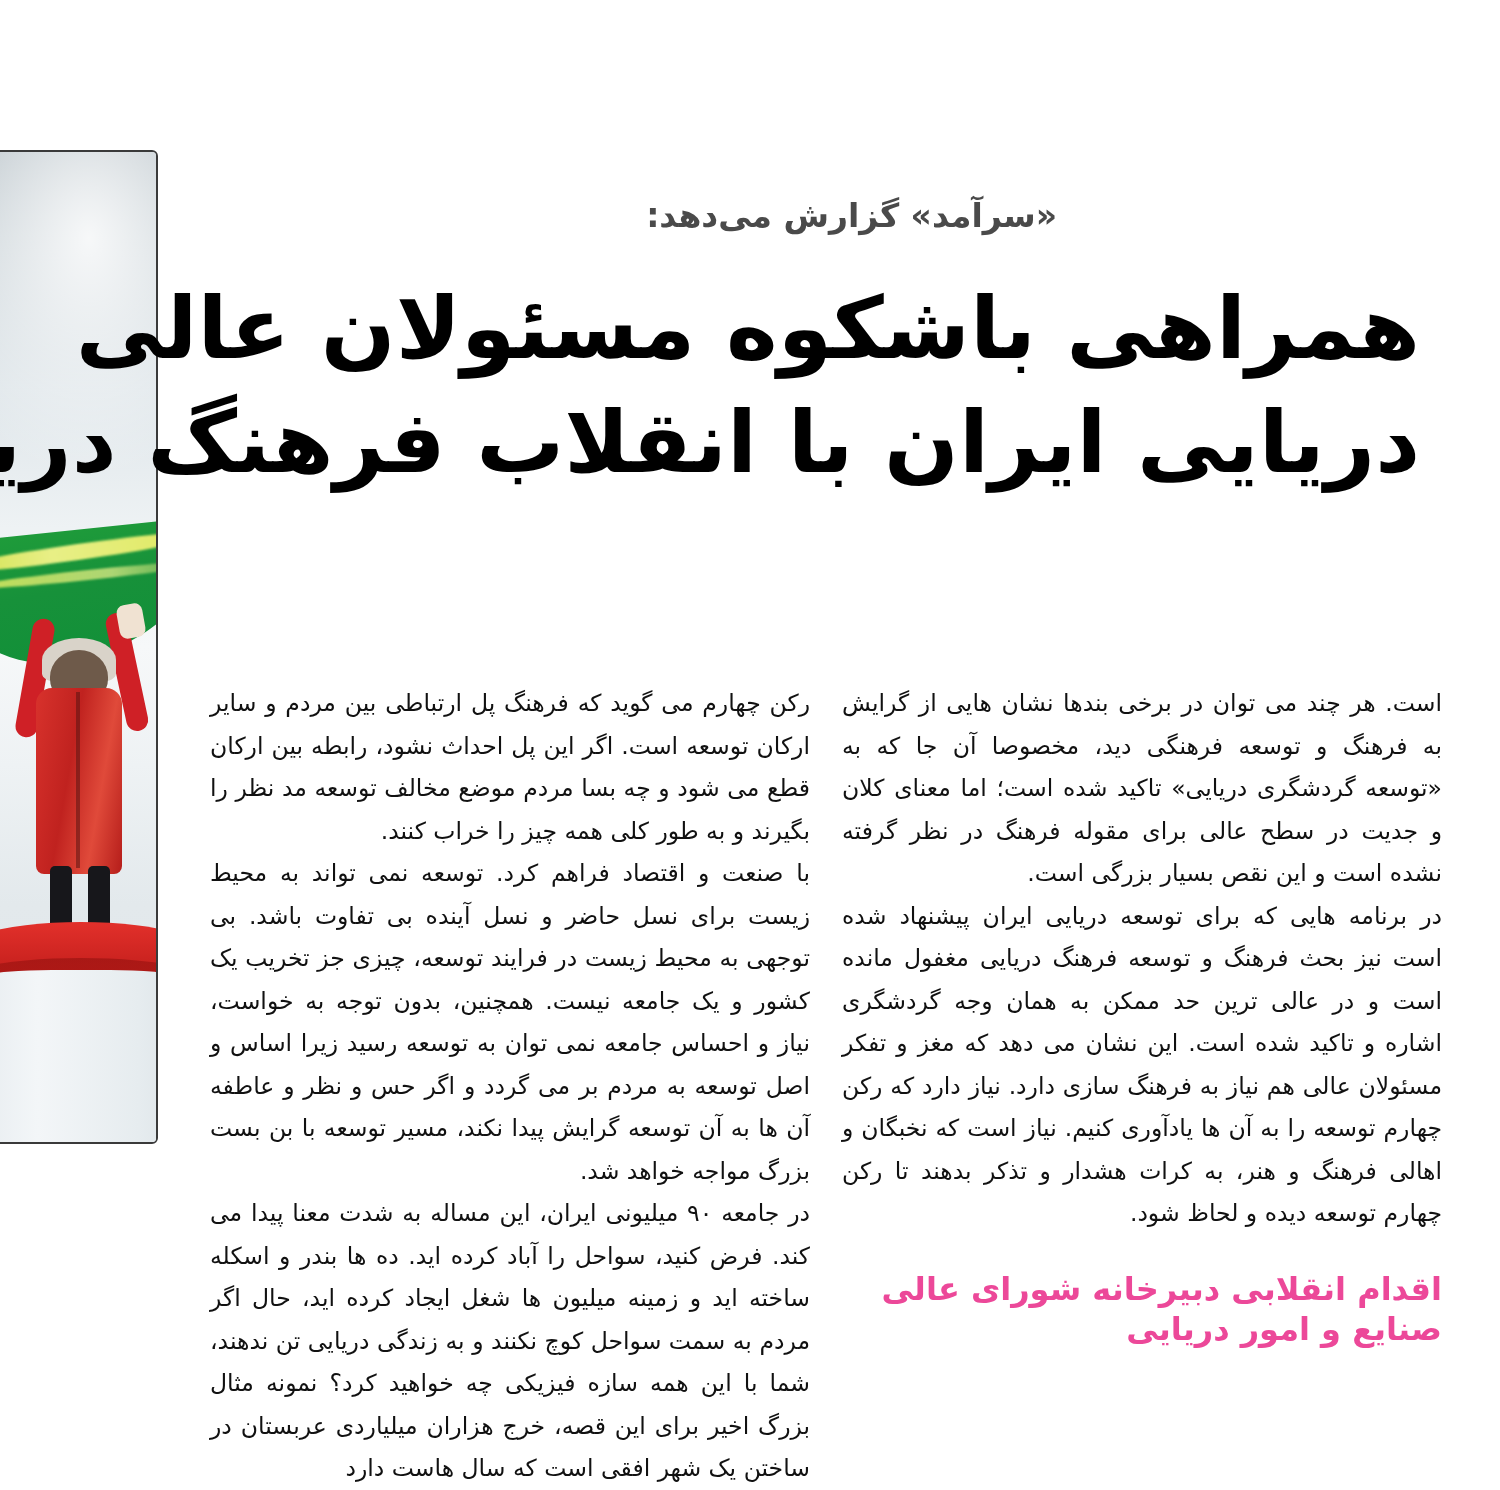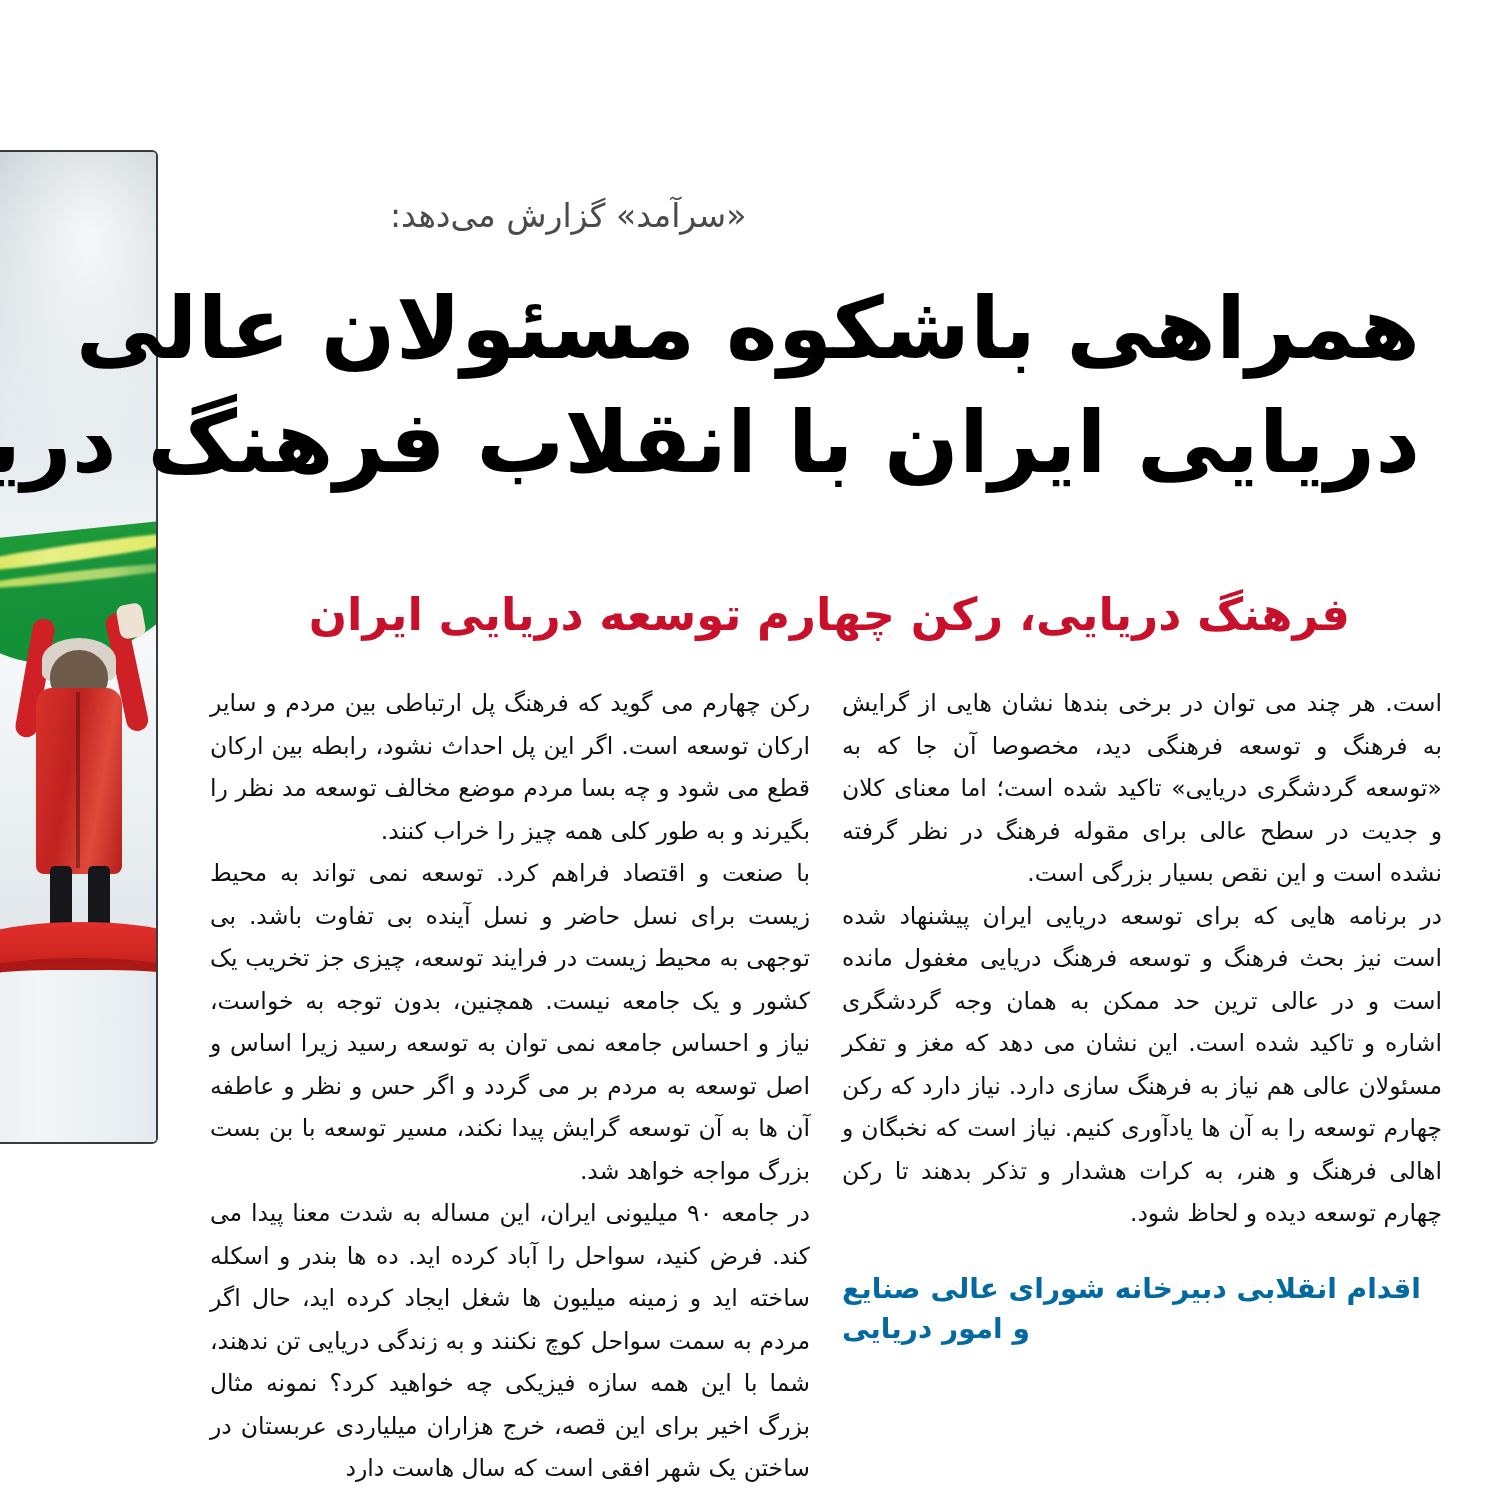--- a/index.html
+++ b/index.html
@@ -20,25 +20,25 @@
   .page {
     position: absolute;
     inset: 0;
     background: #ffffff;
   }
 
   
   .kicker {
     position: absolute;
     top: 196px;
-    right: 420px;
+    right: 443px;
     width: 690px;
-    text-align: left;
+    text-align: right;
     font-size: 33px;
-    font-weight: 400;
+    font-weight: 700;
     color: #4a4a4a;
     letter-spacing: 0px;
     direction: rtl;
     white-space: nowrap;
   }
 
   
   .headline {
     position: absolute;
     top: 272px;
@@ -94,26 +94,26 @@
   .col-1 { right: 0px;   width: 600px; }
   .col-2 { right: 632px; width: 600px; }
   .col-3 { right: 1272px; width: 228px; }
 
   .col p {
     margin: 0 0 0px 0;
     text-align: justify;
   }
 
   .col-sub {
-    font-size: 28px;
+    font-size: 32px;
     font-weight: 800;
     line-height: 40px;
-    text-align: left;
+    text-align: right;
     margin: 34px 0 14px 0;
-    color: #0369a1;
+    color: #ec4899;
   }
 
   
   .col-3 {
     overflow: hidden;
   }
   .col-3 .clip-inner {
     width: 430px;
     margin-right: -202px;
     font-size: 23.5px;
@@ -312,21 +312,20 @@
     </div>
   </div>
 
   <div class="kicker">«سرآمد» گزارش می‌دهد:</div>
 
   <div class="headline">
     <div class="headline-line">همراهی باشکوه مسئولان عالی</div>
     <div class="headline-line">دریایی ایران با انقلاب فرهنگ دریا</div>
   </div>
 
-  <div class="subhead" style="color:#c8102b">فرهنگ دریایی، رکن چهارم توسعه دریایی ایران</div>
 
   <div class="columns">
 
     <div class="col col-1">
       <p>است. هر چند می توان در برخی بندها نشان هایی از گرایش به فرهنگ و توسعه فرهنگی دید، مخصوصا آن جا که به «توسعه گردشگری دریایی» تاکید شده است؛ اما معنای کلان و جدیت در سطح عالی برای مقوله فرهنگ در نظر گرفته نشده است و این نقص بسیار بزرگی است.</p>
       <p>در برنامه هایی که برای توسعه دریایی ایران پیشنهاد شده است نیز بحث فرهنگ و توسعه فرهنگ دریایی مغفول مانده است و در عالی ترین حد ممکن به همان وجه گردشگری اشاره و تاکید شده است. این نشان می دهد که مغز و تفکر مسئولان عالی هم نیاز به فرهنگ سازی دارد. نیاز دارد که رکن چهارم توسعه را به آن ها یادآوری کنیم. نیاز است که نخبگان و اهالی فرهنگ و هنر، به کرات هشدار و تذکر بدهند تا رکن چهارم توسعه دیده و لحاظ شود.</p>
       <div class="col-sub">اقدام انقلابی دبیرخانه شورای عالی صنایع و امور دریایی</div>
     </div>
 
     <div class="col col-2">

